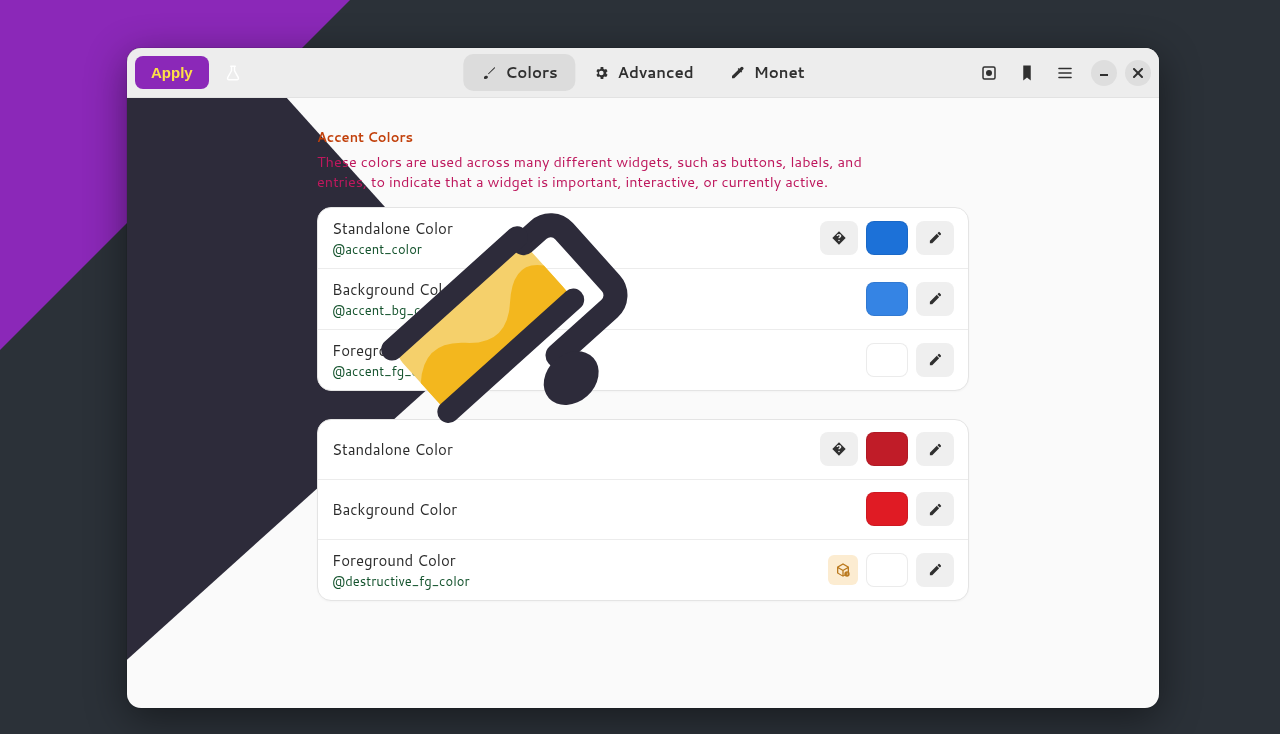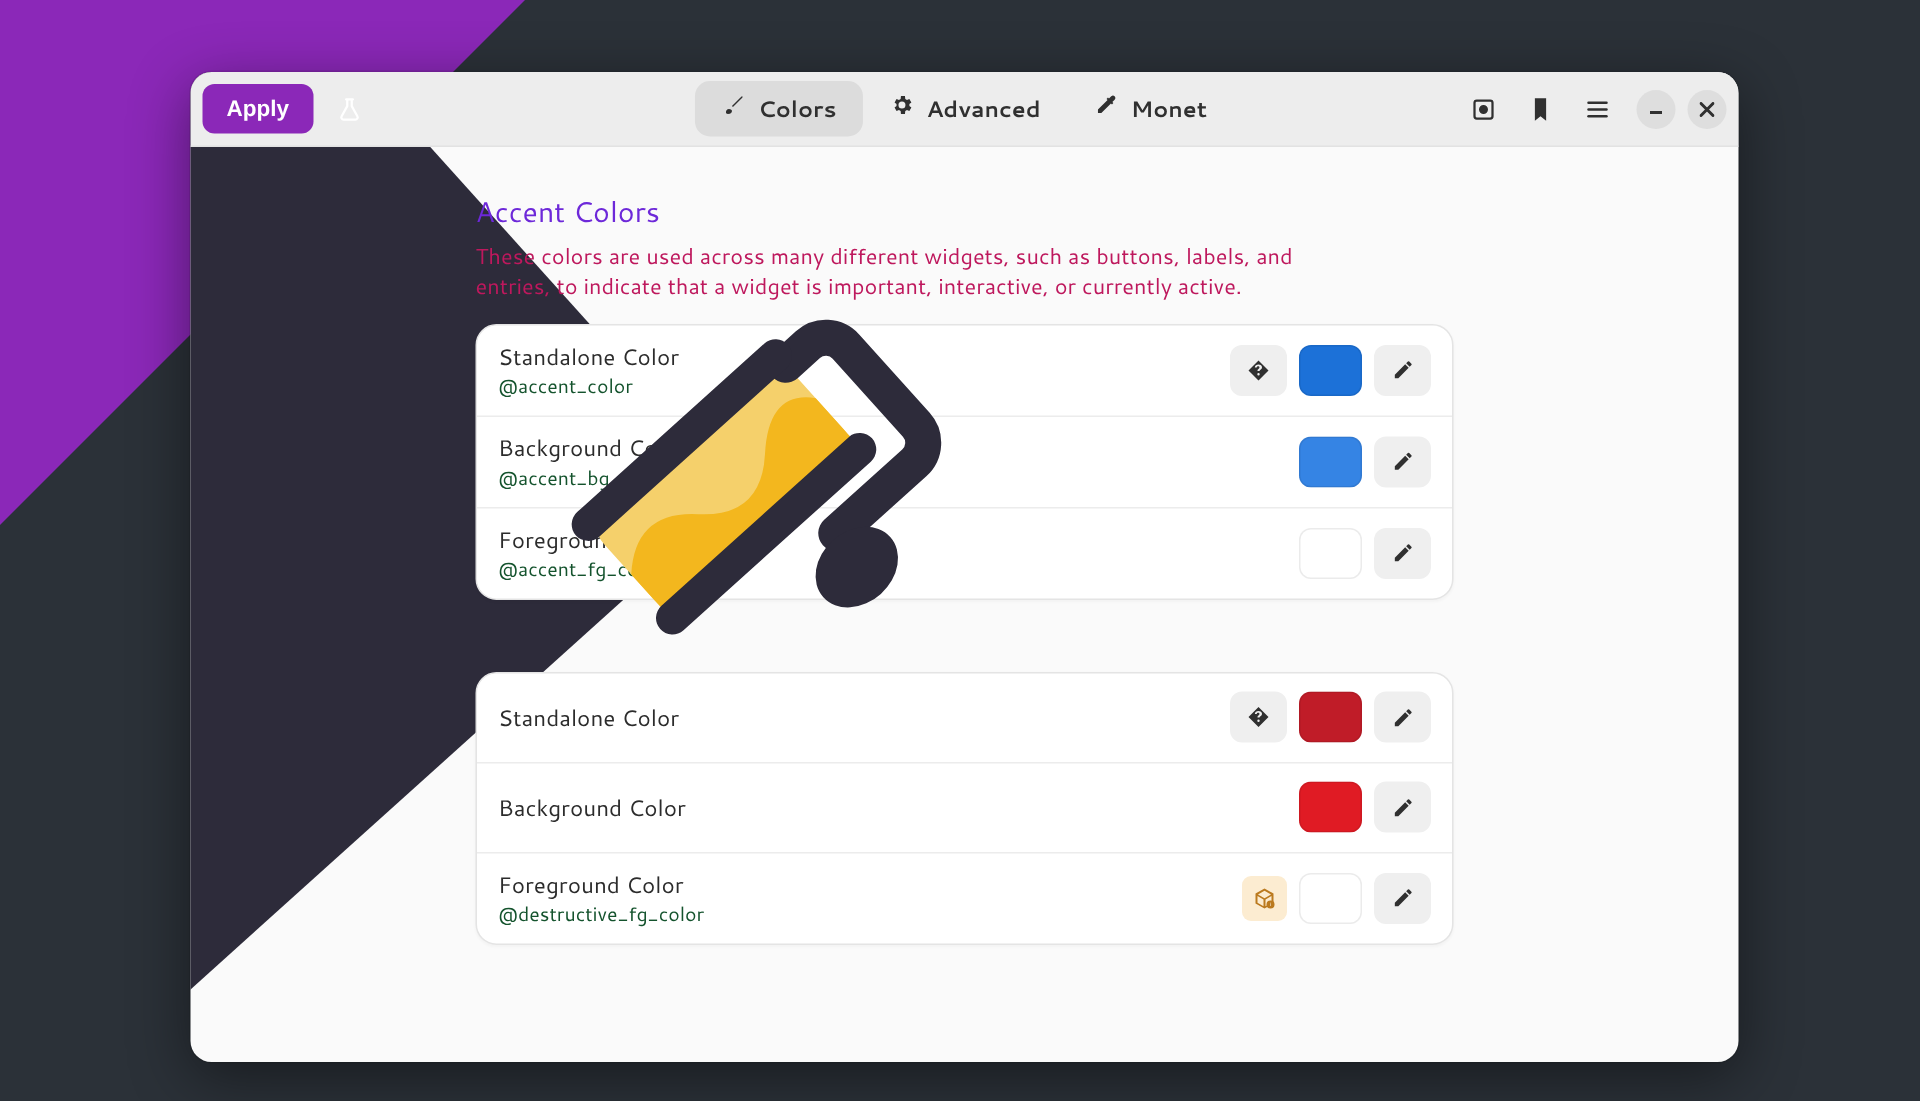--- a/index.html
+++ b/index.html
@@ -37,68 +37,68 @@
     border-bottom: 1px solid #e2e2e2;
     display: flex;
     align-items: center;
     padding: 0 8px;
     position: relative;
     z-index: 2;
   }
   .hb-left { display: flex; align-items: center; gap: 6px; }
   .apply-btn {
     background: #8b28b8;
-    color: #ffffff;
+    color: #fde047;
     font-weight: 700;
     font-size: 15px;
     padding: 8px 16px;
     border-radius: 8px;
     border: none;
     cursor: pointer;
   }
   .icon-btn {
     width: 36px; height: 36px;
     display: flex; align-items: center; justify-content: center;
     border: none; background: transparent; border-radius: 8px; cursor: pointer;
     color: #303030;
   }
   .icon-btn.flask { color: #fff; }
   .hb-center {
     position: absolute; left: 50%; transform: translateX(-50%);
     display: flex; align-items: center; gap: 0;
   }
   .tab {
-    display: flex; gap: 8px;
+    display: flex; align-items: center; gap: 8px;
     padding: 8px 18px;
     border-radius: 10px;
     font-size: 15px; font-weight: 600;
     color: #303030;
     cursor: pointer;
   }
   .tab.active { background: #dcdcdc; }
   .hb-right { margin-left: auto; display: flex; align-items: center; gap: 2px; }
   .win-btn {
     width: 26px; height: 26px; border-radius: 50%; border: none;
     background: #dedede; display: flex; align-items: center; justify-content: center;
     cursor: pointer; margin-left: 6px;
   }
 
   .content {
     padding: 30px 190px 30px 190px;
     position: relative;
     z-index: 2;
   }
-  .section-title { font-size: 19px; font-weight: 400; color: #6d28d9; margin-bottom: 6px; }
+  .section-title { font-size: 13px; font-weight: 700; color: #c2410c; margin-bottom: 6px; }
   .section-desc { font-size: 14.5px; color: #be185d; line-height: 1.4; margin-bottom: 14px; max-width: 590px; }
   .card {
     background: #fff;
     border: 1px solid #e4e4e4;
     border-radius: 14px;
     overflow: hidden;
-    margin-bottom: 48px;
+    margin-bottom: 28px;
     box-shadow: 0 1px 2px rgba(0,0,0,0.03);
   }
   .row {
     display: flex; align-items: center;
     padding: 10px 14px;
     border-bottom: 1px solid #ececec;
     min-height: 60px;
   }
   .row:last-child { border-bottom: none; }
   .row-text { flex: 1; }

